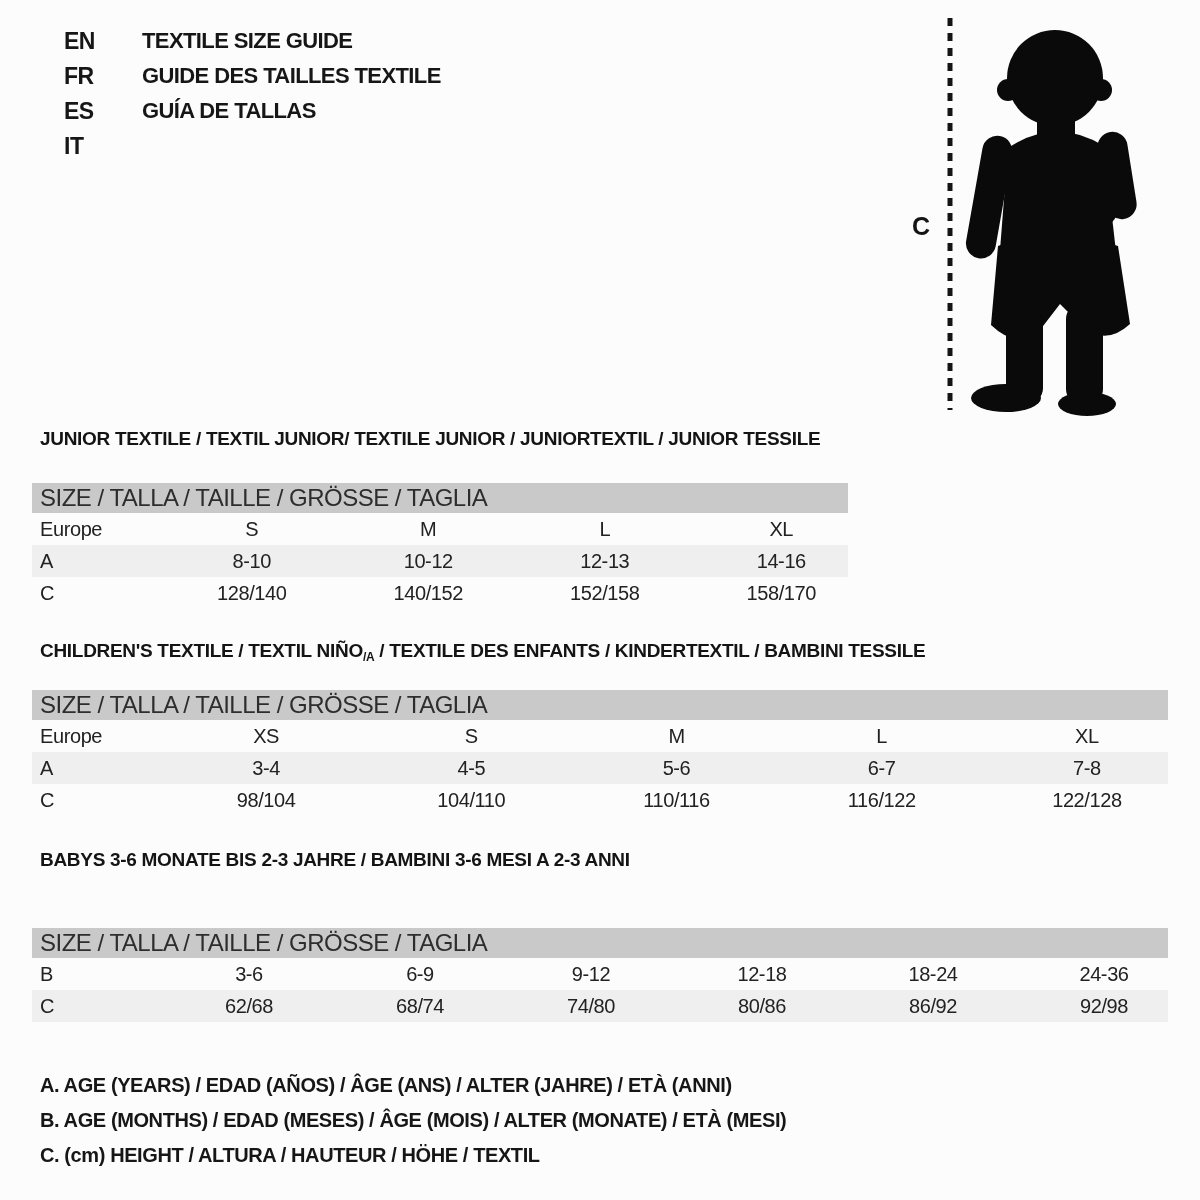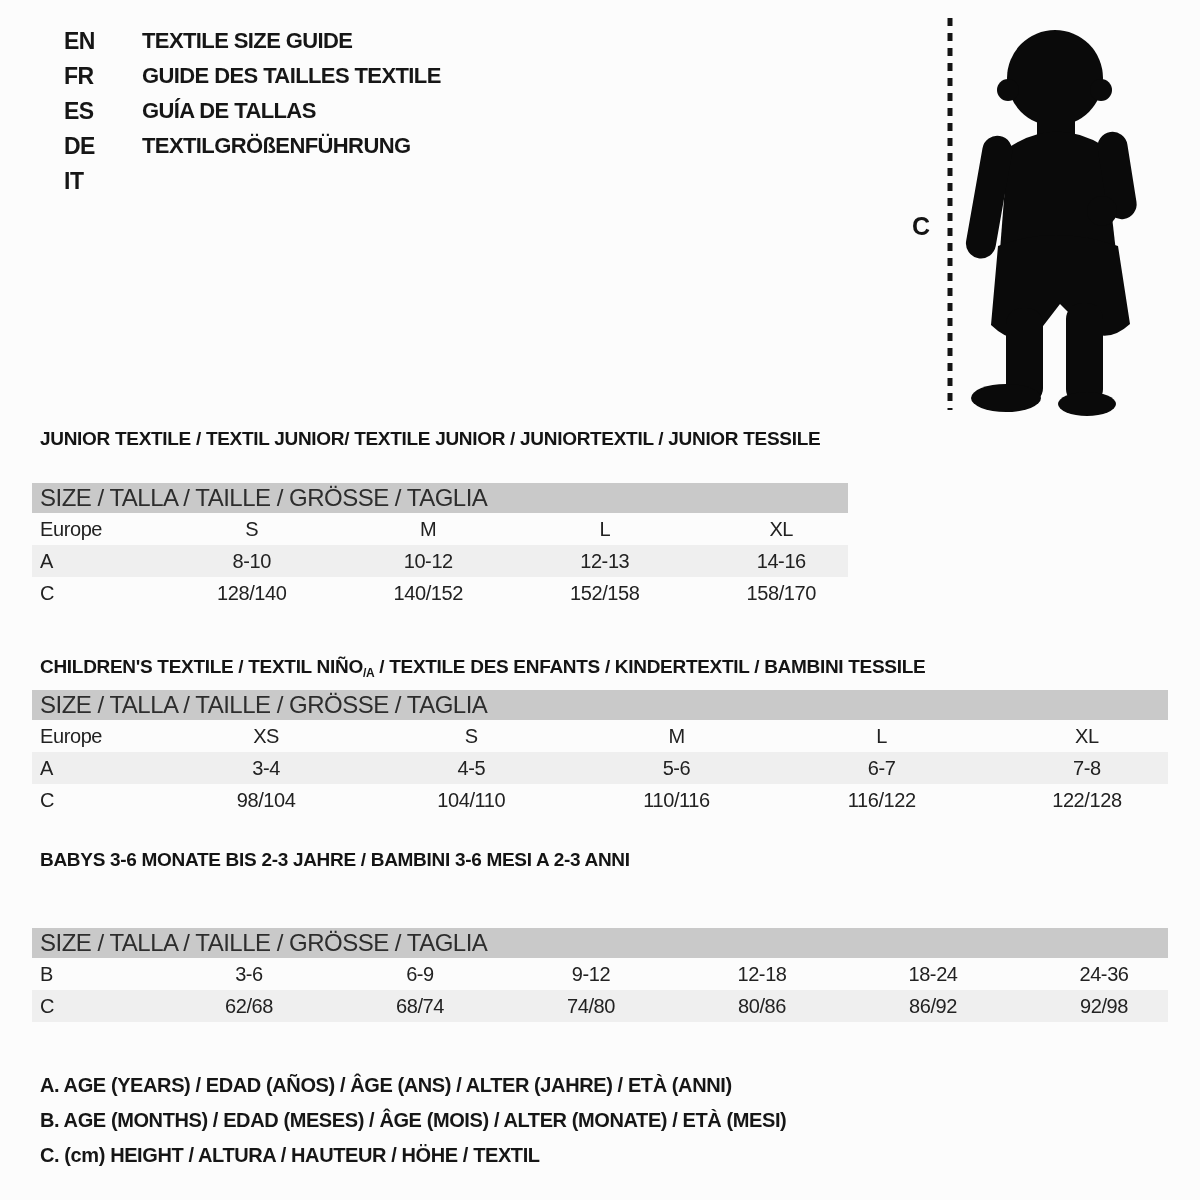--- a/index.html
+++ b/index.html
@@ -74,24 +74,20 @@
       <span class="lang-code">EN</span>
       <span class="lang-title">TEXTILE SIZE GUIDE</span>
     </div>
     <div class="lang-row">
       <span class="lang-code">FR</span>
       <span class="lang-title">GUIDE DES TAILLES TEXTILE</span>
     </div>
     <div class="lang-row">
       <span class="lang-code">ES</span>
       <span class="lang-title">GUÍA DE TALLAS</span>
-    </div>
-    <div class="lang-row">
-      <span class="lang-code">DE</span>
-      <span class="lang-title">TEXTILGRÖßENFÜHRUNG</span>
     </div>
     <div class="lang-row">
       <span class="lang-code">IT</span>
     </div>
   </div>
 
   <span class="c-label">C</span>
   <div class="figure-wrap">
     <svg width="260" height="406" viewBox="0 0 260 406">
       <line x1="60" y1="8" x2="60" y2="400" stroke="#141414" stroke-width="5" stroke-dasharray="8 7"></line>
@@ -132,21 +128,21 @@
     </div>
     <div class="trow">
       <div class="tcell label">C</div>
       <div class="tcell val">128/140</div>
       <div class="tcell val">140/152</div>
       <div class="tcell val">152/158</div>
       <div class="tcell val">158/170</div>
     </div>
   </div>
 
-  <div class="section-title" style="top:640px;margin-top:16px;">
+  <div class="section-title" style="top:640px;">
     <span>CHILDREN'S TEXTILE / TEXTIL NIÑO</span><span class="subscript">/A</span><span> / TEXTILE DES ENFANTS / KINDERTEXTIL / BAMBINI TESSILE</span>
   </div>
   <div class="size-table" style="left:32px; top:690px; width:1136px;">
     <div class="size-header">SIZE / TALLA / TAILLE / GRÖSSE / TAGLIA</div>
     <div class="trow">
       <div class="tcell label">Europe</div>
       <div class="tcell val">XS</div>
       <div class="tcell val">S</div>
       <div class="tcell val">M</div>
       <div class="tcell val">L</div>

